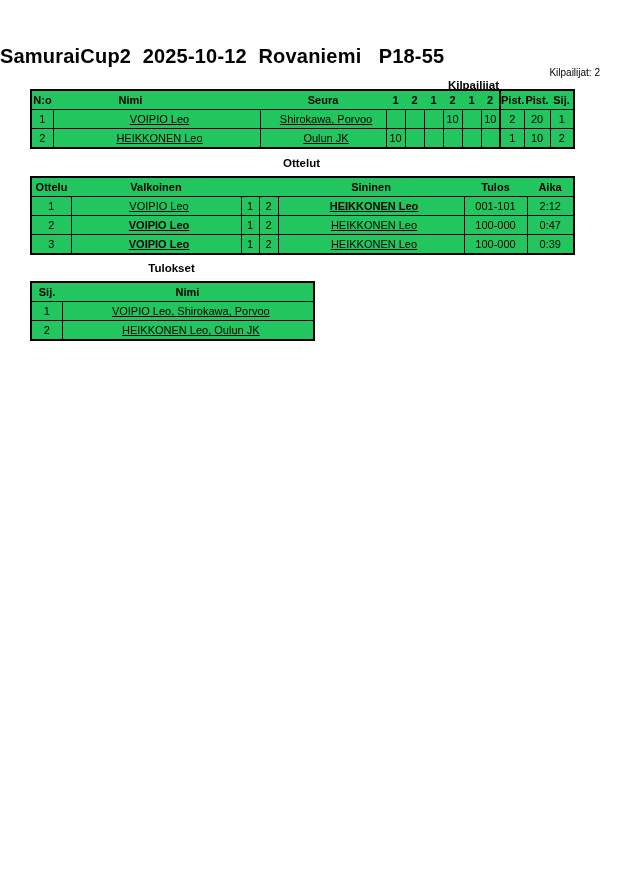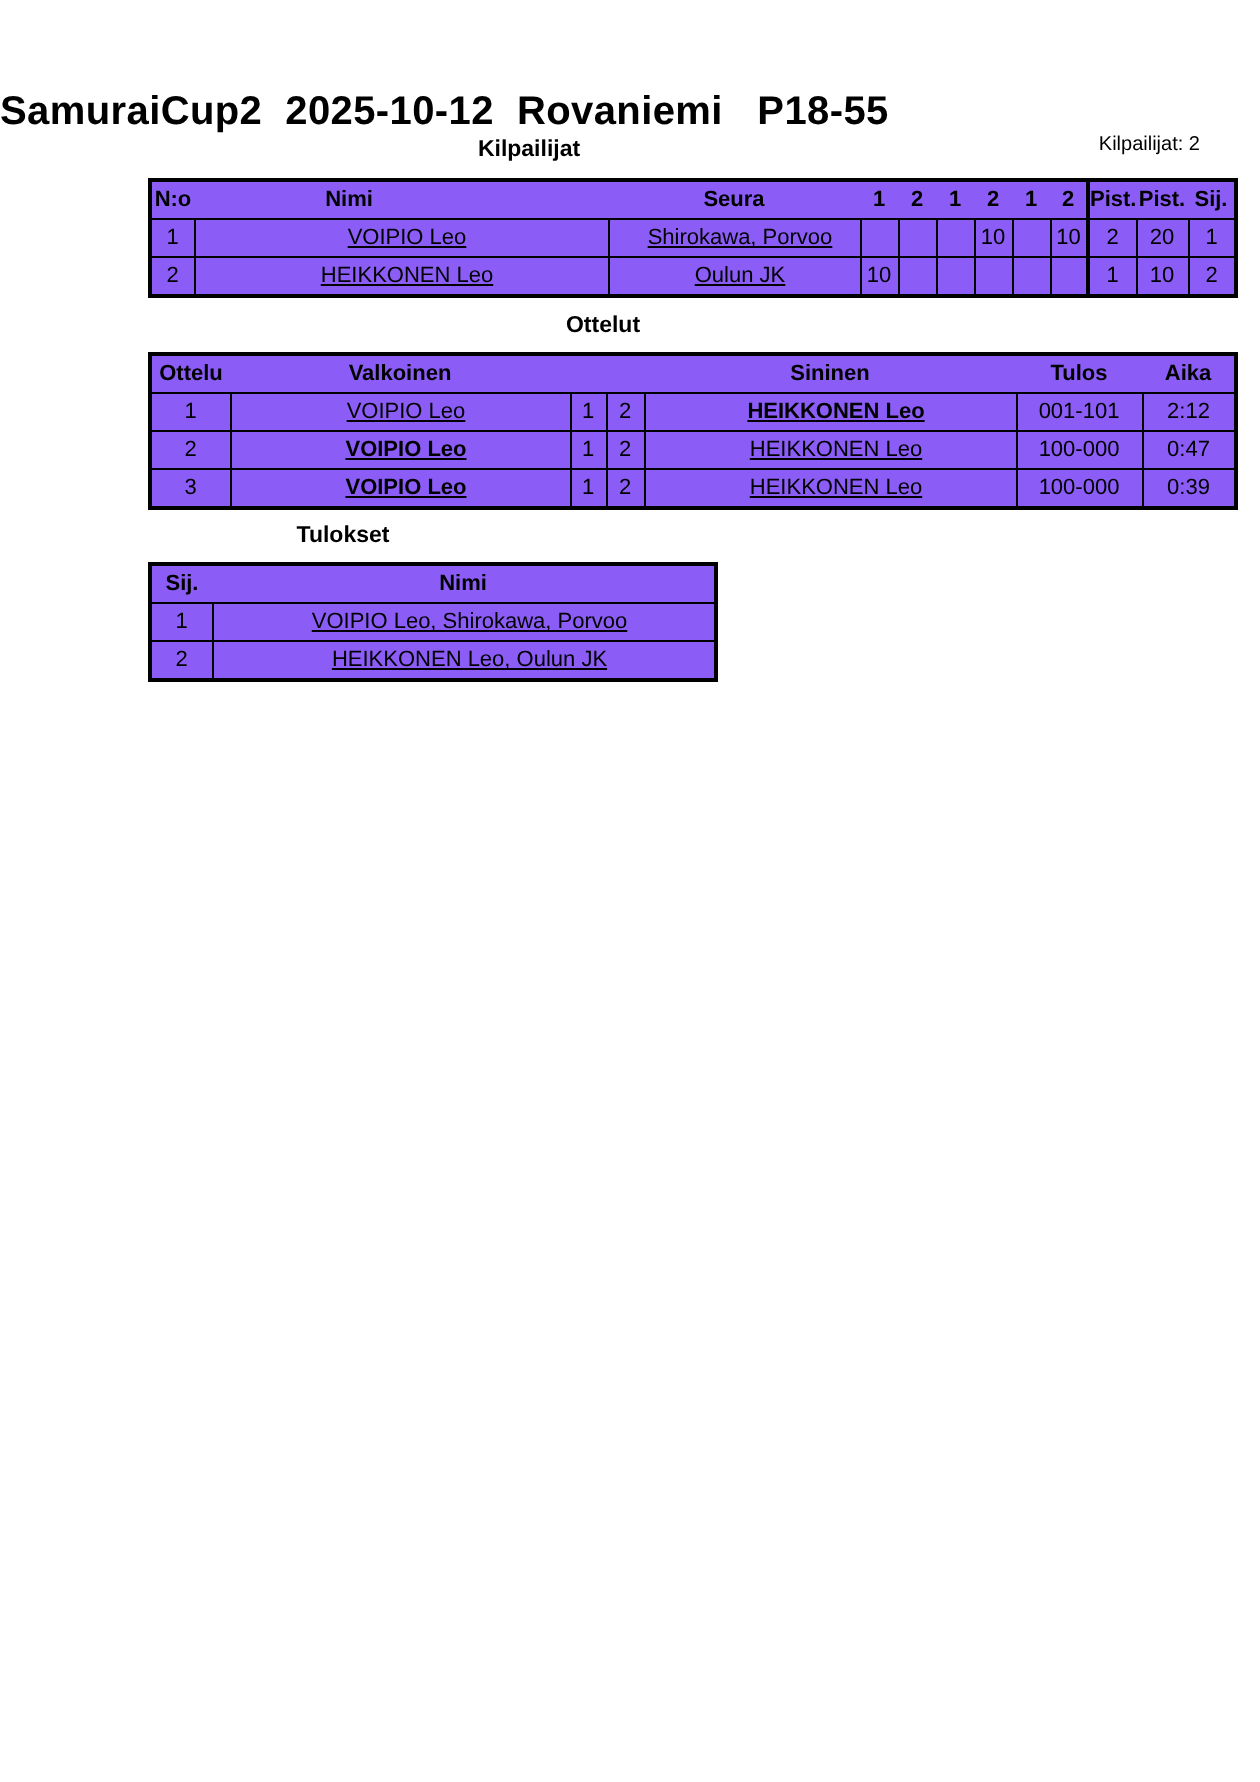--- a/index.html
+++ b/index.html
@@ -11,37 +11,37 @@
     position: relative; overflow: hidden;
   }
   .abs { position: absolute; }
 
   .page-title {
     top: 45px; left: 0; width: 630px;
     text-align: left; font-size: 20px; font-weight: bold;
     white-space: pre; letter-spacing: 0.2px;
   }
   .subtitle {
-    top: 69px; left: 30px; width: 469px;
-    text-align: center; font-size: 11.5px; font-weight: bold;
+    top: 79px; left: 30px; width: 469px;
+    text-align: right; font-size: 11.5px; font-weight: bold;
   }
   .competitor-count {
     top: 67px; left: 470px; width: 130px;
     text-align: right; font-size: 10px;
   }
   .section-heading {
     font-size: 11.5px; font-weight: bold; text-align: center;
   }
   #ottelut-heading  { top: 157px; left: 30px; width: 543px; }
   #tulokset-heading { top: 262px; left: 30px; width: 283px; }
 
   table {
     position: absolute;
     border-collapse: collapse; table-layout: fixed;
-    border: 2px solid #000000; background: #8b5cf6; margin-left: 44px;
+    border: 2px solid #000000; background: #22c55e;
   }
   #kilpailijat-table { top: 89px;  left: 30px; width: 543px; }
   #ottelut-table     { top: 176px; left: 30px; width: 543px; }
   #tulokset-table    { top: 281px; left: 30px; width: 283px; }
 
   th, td {
     height: 18px; padding: 0; line-height: 18px;
     font-size: 11px; white-space: nowrap; text-align: center;
   }
   th {

